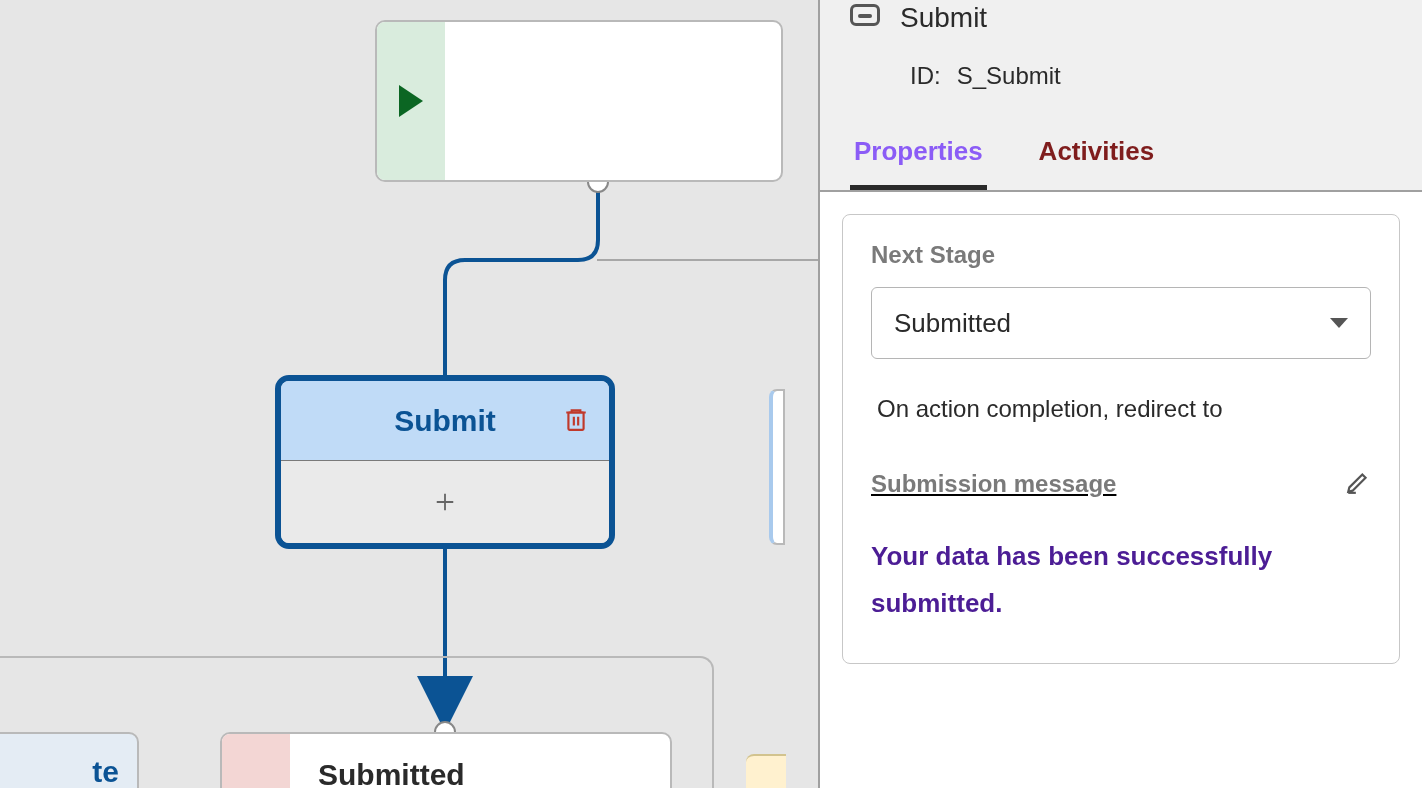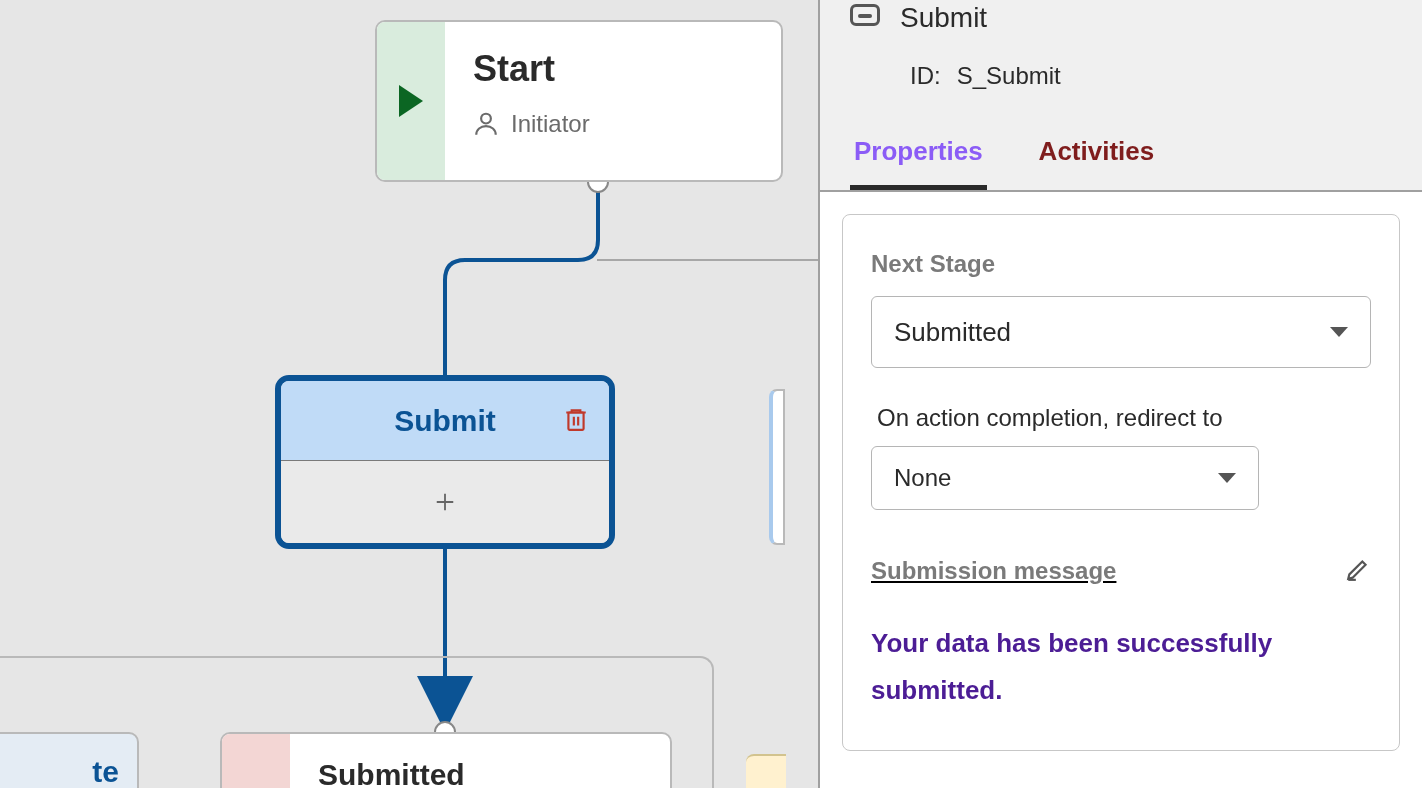--- a/index.html
+++ b/index.html
@@ -196,21 +196,21 @@
     border-bottom: 5px solid transparent;
   }
   .tab.active { color: #8b5cf6; border-bottom-color: #2a2a2a; }
   .panel-body {
     flex: 1; background: #ffffff;
     padding: 22px;
   }
   .prop-card {
     border: 1px solid #c7c7c7;
     border-radius: 8px;
-    padding: 35px 28px 36px 28px;
+    padding: 26px 28px 36px 28px;
   }
   .sec-label {
     font-size: 24px; font-weight: 700; color: #7a7a7a;
     margin-bottom: 18px;
   }
   .select {
     width: 100%; height: 72px;
     border: 1px solid #b5b5b5; border-radius: 6px;
     background: #ffffff;
     display: flex; align-items: center; justify-content: space-between;
@@ -261,30 +261,20 @@
       <circle cx="445" cy="732" r="10" fill="#fff" stroke="#888" stroke-width="2"></circle>
 
       <line x1="597" y1="260" x2="818" y2="260" stroke="#a7a7a7" stroke-width="2"></line>
     </svg>
 
     <div class="container-outline"></div>
 
     <div class="node-start">
       <div class="accent">
         <div class="play-tri"></div>
-      </div>
-      <div class="body">
-        <div class="title">Start</div>
-        <div class="sub">
-          <svg width="26" height="26" viewBox="0 0 24 24" fill="none" stroke="#6b6b6b" stroke-width="2">
-            <circle cx="12" cy="7" r="4.5"></circle>
-            <path d="M3 22c0-5 4-8 9-8s9 3 9 8"></path>
-          </svg>
-          <span>Initiator</span>
-        </div>
       </div>
     </div>
 
     <div class="node-submit">
       <div class="header">
         <span class="label">Submit</span>
         <span class="trash">
           <svg width="26" height="28" viewBox="0 0 24 24" fill="none" stroke="#c0392b" stroke-width="2">
             <path d="M3 6h18"></path>
               <path d="M8 6V4h8v2"></path>
@@ -330,24 +320,20 @@
       <div class="tab">Activities</div>
     </div>
     <div class="panel-body">
       <div class="prop-card">
         <div class="sec-label">Next Stage</div>
         <div class="select">
           <span>Submitted</span>
           <span class="caret"></span>
         </div>
         <div class="subtext">On action completion, redirect to</div>
-        <div class="select small">
-          <span>None</span>
-          <span class="caret"></span>
-        </div>
         <div class="submsg-row">
           <span class="lbl">Submission message</span>
           <span>
             <svg width="26" height="26" viewBox="0 0 24 24" fill="none" stroke="#555" stroke-width="2">
               <path d="M3 21l4-1 12-12-3-3L4 17l-1 4z"></path>
               <line x1="3" y1="22" x2="10" y2="22"></line>
             </svg>
           </span>
         </div>
         <div class="msg-text">Your data has been successfully submitted.</div>

